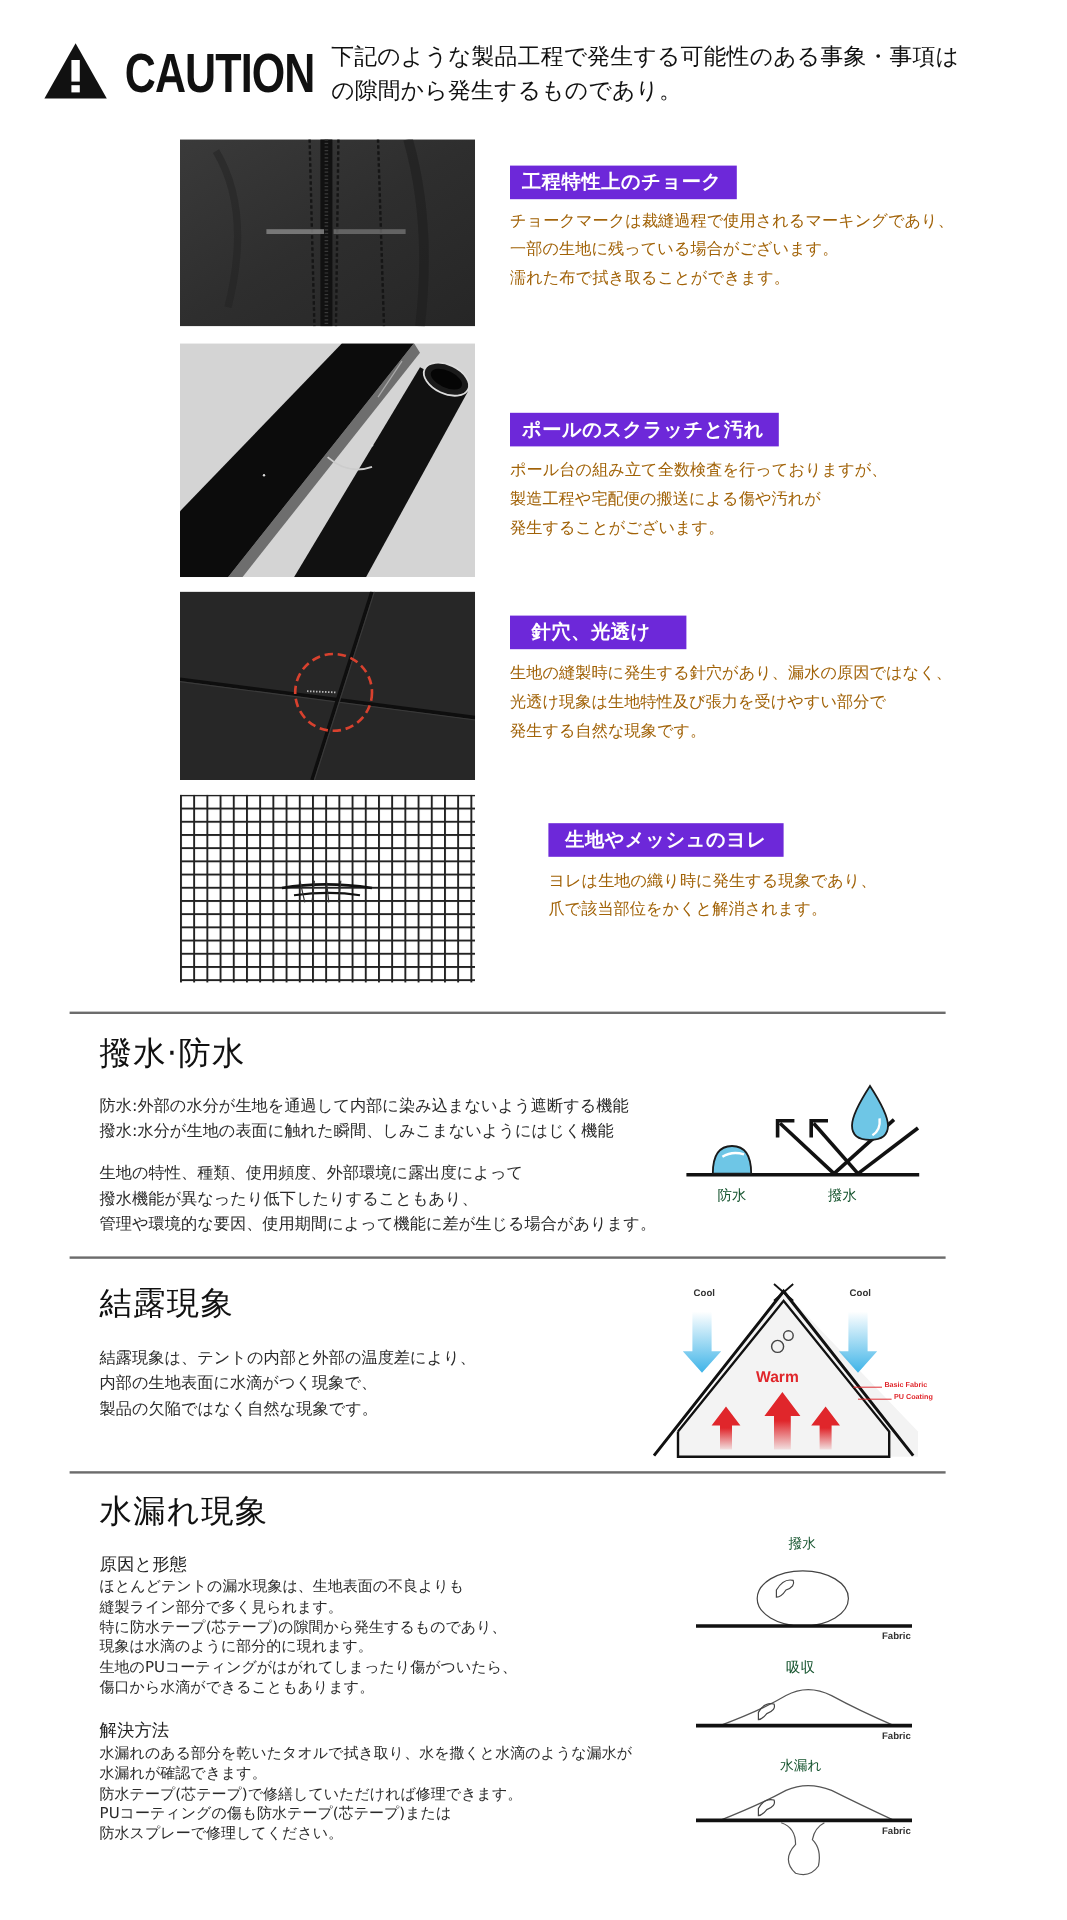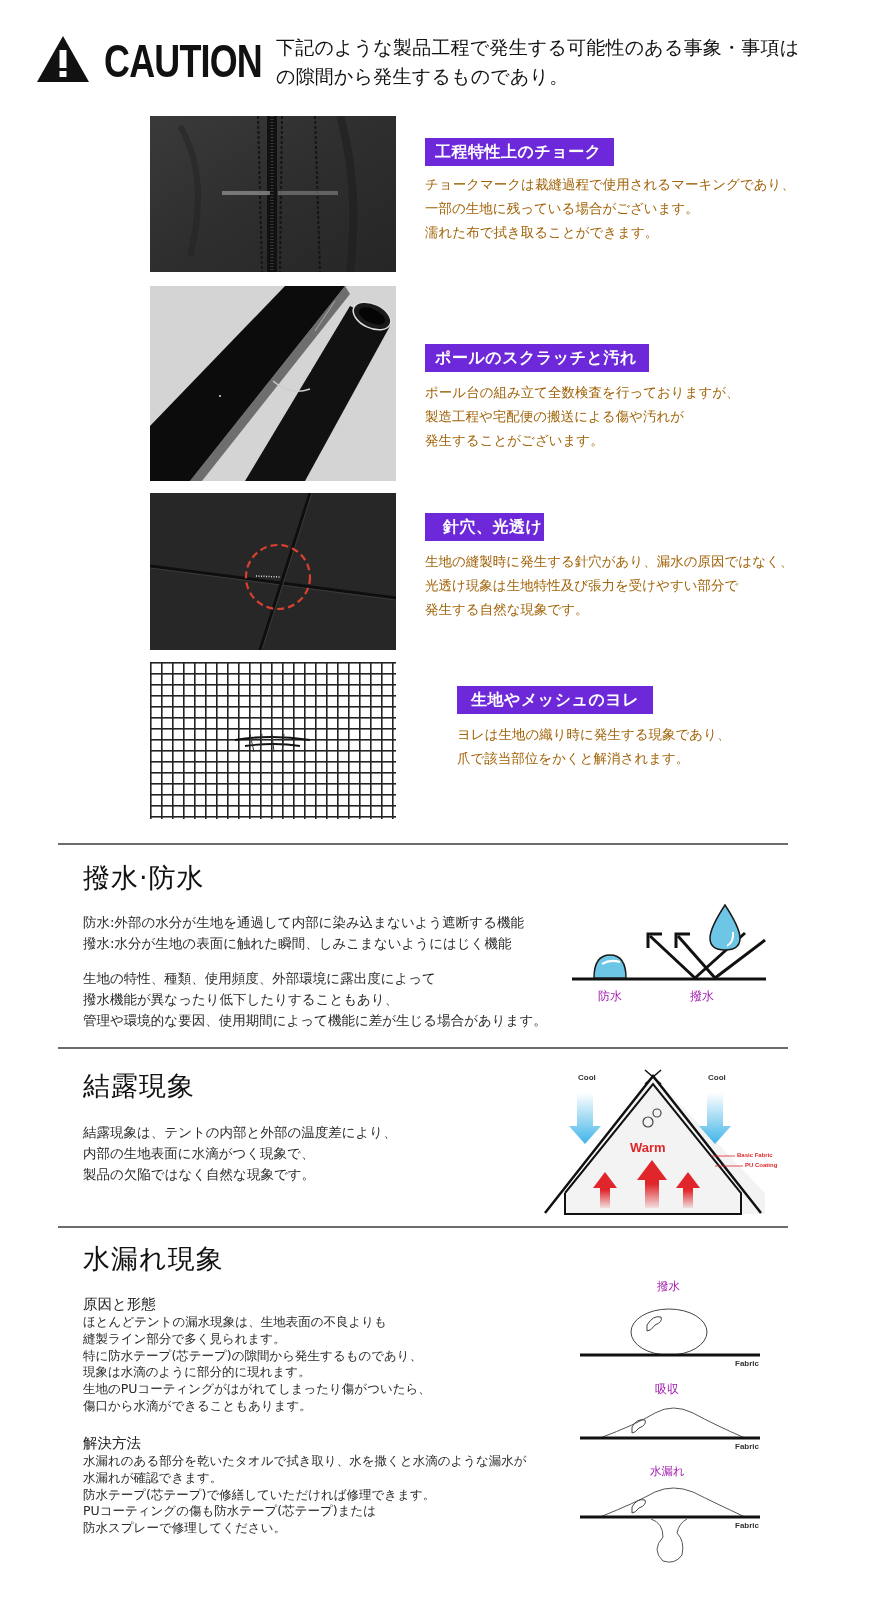--- a/index.html
+++ b/index.html
@@ -24,21 +24,21 @@
 
     
     .divider { position: absolute; left: 58px; width: 730px; height: 2px; background: #6c6c6c; }
     .sec-title { position: absolute; left: 83px; font-size: 27px; font-weight: 400; color: #111; letter-spacing: 1px; }
     .sec-text { position: absolute; left: 83px; font-size: 13.5px; line-height: 21px; color: #2a2a2a; }
     .sec-text p { margin: 0; }
     .sec-sub { font-size: 14.5px; color: #222; line-height: 19px; }
     .leak-text { font-size: 12.5px; line-height: 16.8px; }
 
     .diagram { position: absolute; }
-    .diag-label { position: absolute; font-size: 12px; color: #a21caf; }
+    .diag-label { position: absolute; font-size: 12px; color: #14532d; }
     .small-label { position: absolute; font-family: "Liberation Sans", sans-serif; font-weight: 700; font-size: 8px; color: #333; }
   </style>
 </head>
 <body>
 
 <div class="header">
   <svg class="caution-icon" viewBox="0 0 54 48">
     <polygon points="27,1 53,47 1,47" fill="#111"></polygon>
     <rect x="23.5" y="15" width="7" height="18" fill="#fff"></rect>
     <rect x="23.5" y="36" width="7" height="6" fill="#fff"></rect>
@@ -109,21 +109,21 @@
     <rect width="246" height="157" fill="#2b2b2b" opacity="0.5"></rect>
     <line x1="0" y1="73" x2="246" y2="105" stroke="#0e0e0e" stroke-width="3"></line>
     <line x1="0" y1="75" x2="246" y2="107" stroke="#3a3a3a" stroke-width="1"></line>
     <line x1="160" y1="0" x2="110" y2="157" stroke="#0e0e0e" stroke-width="3"></line>
     <line x1="162" y1="0" x2="112" y2="157" stroke="#3a3a3a" stroke-width="1"></line>
     <line x1="106" y1="83" x2="130" y2="84" stroke="#ddd" stroke-width="1.5" stroke-dasharray="1,1.5"></line>
     <circle cx="128" cy="84" r="32" fill="none" stroke="#d8412e" stroke-width="2.2" stroke-dasharray="7,4"></circle>
   </svg>
 </div>
 <div class="item-text" style="top:513px;">
-  <div class="item-label" style="padding-left:18px;padding-right:2px;">針穴、光透け</div>
+  <div class="item-label" style="padding-left:18px;padding-right:30px;">針穴、光透け</div>
   <div class="item-body">
     <div>生地の縫製時に発生する針穴があり、漏水の原因ではなく、</div>
     <div>光透け現象は生地特性及び張力を受けやすい部分で</div>
     <div>発生する自然な現象です。</div>
   </div>
 </div>
 
 <div class="item-photo" style="top:662px;height:157px;">
   <svg width="246" height="157" viewBox="0 0 246 157">
     <defs>

